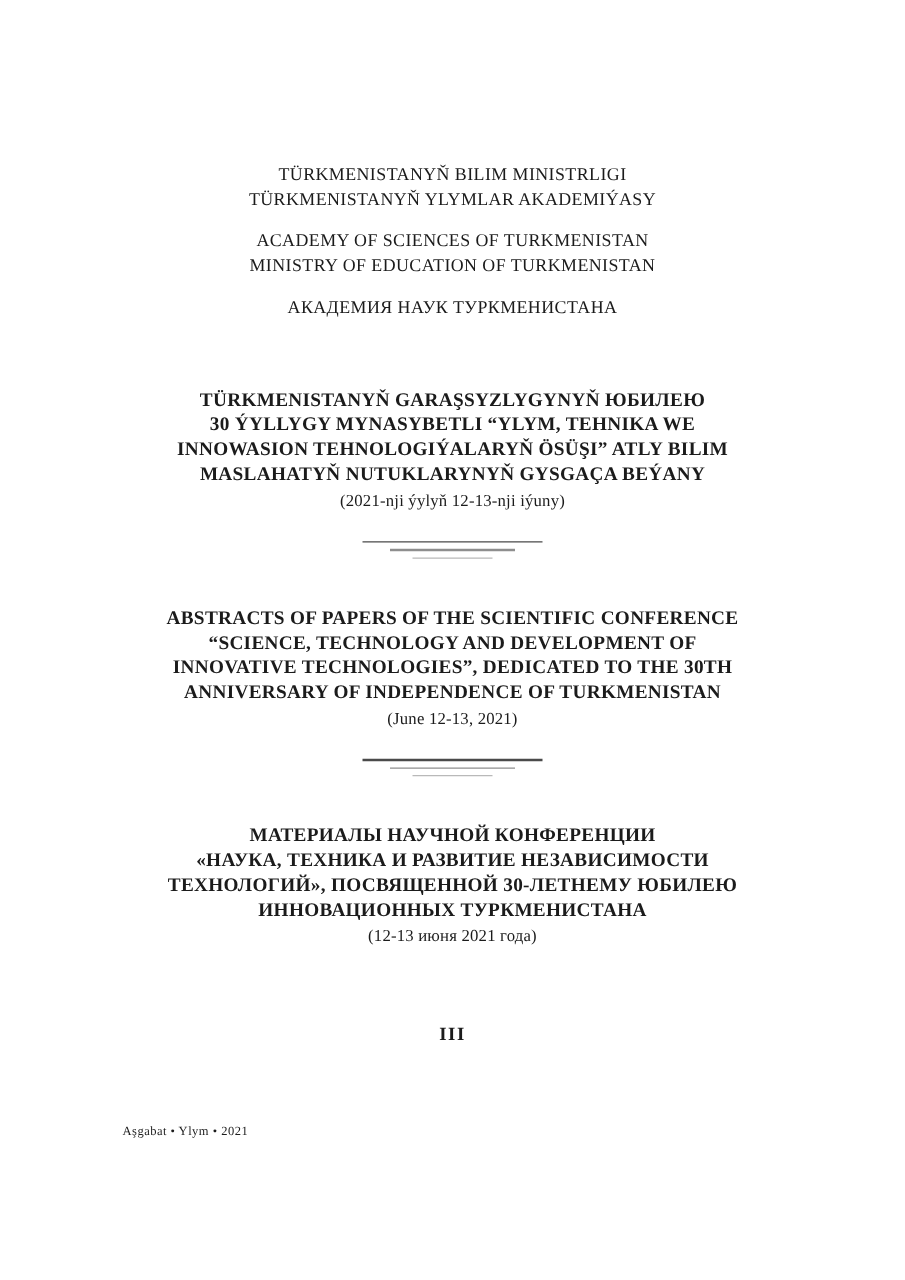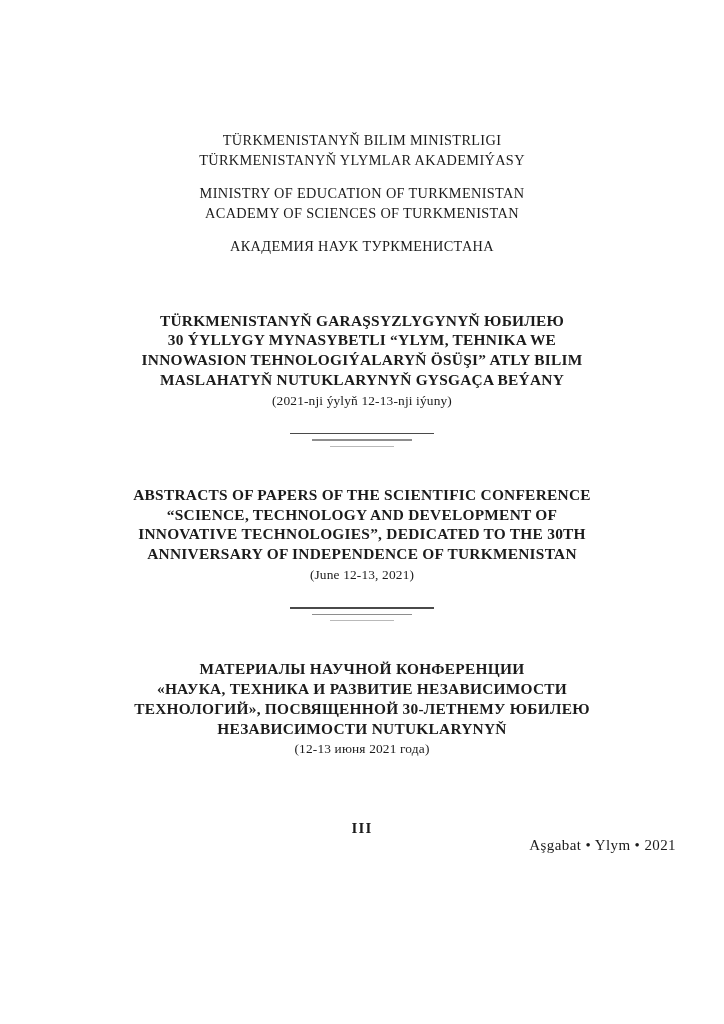--- a/index.html
+++ b/index.html
@@ -14,21 +14,21 @@
     color: #1b1b1b;
     -webkit-font-smoothing: antialiased;
     overflow: hidden;
   }
 
   .page {
     position: relative;
     width: 724px;
     height: 1024px;
     box-sizing: border-box;
-    padding: 0 48px;
+    padding: 0 98px;
   }
 
   
   .block {
     text-align: center;
   }
 
   .line {
     display: block;
     white-space: nowrap;
@@ -109,41 +109,42 @@
   .volume {
     margin-top: 62px;
     text-align: center;
     font-size: 15px;
     font-weight: 700;
     letter-spacing: 1.2px;
   }
 
   
   .imprint {
-    text-align: right;
-    font-size: 15px;
+    margin-top: 63px;
+    text-align: left;
+    font-size: 10px;
     letter-spacing: 0.4px;
     font-weight: 400;
   }
 </style>
 </head>
 <body>
 
 <div class="page">
 
   <div class="block masthead">
 
     <div class="group">
       <span class="line">TÜRKMENISTANYŇ BILIM MINISTRLIGI</span>
       <span class="line">TÜRKMENISTANYŇ YLYMLAR AKADEMIÝASY</span>
     </div>
 
     <div class="group">
+      <span class="line">ACADEMY OF SCIENCES OF TURKMENISTAN</span>
       <span class="line">MINISTRY OF EDUCATION OF TURKMENISTAN</span>
-      <span class="line">ACADEMY OF SCIENCES OF TURKMENISTAN</span>
     </div>
 
     <div class="group">
       <span class="line">АКАДЕМИЯ НАУК ТУРКМЕНИСТАНА</span>
     </div>
 
   </div>
 
   <div class="block titleblock tm-block">
     <span class="line">TÜRKMENISTANYŇ GARAŞSYZLYGYNYŇ ЮБИЛЕЮ</span>
@@ -170,21 +171,21 @@
   <div class="divider">
     <hr class="rule rule-1">
     <hr class="rule rule-2">
     <hr class="rule rule-3">
   </div>
 
   <div class="block titleblock ru-block">
     <span class="line">МАТЕРИАЛЫ НАУЧНОЙ КОНФЕРЕНЦИИ</span>
     <span class="line">«НАУКА, ТЕХНИКА И РАЗВИТИЕ НЕЗАВИСИМОСТИ</span>
     <span class="line">ТЕХНОЛОГИЙ», ПОСВЯЩЕННОЙ 30-ЛЕТНЕМУ ЮБИЛЕЮ</span>
-    <span class="line">НЕЗАВИСИМОСТИ NUTUKLARYNYŇ</span>
+    <span class="line">ИННОВАЦИОННЫХ ТУРКМЕНИСТАНА</span>
     <span class="subline">(12-13 июня 2021 года)</span>
   </div>
 
   <div class="volume">III</div>
 
   <div class="imprint">Aşgabat • Ylym • 2021</div>
 
 </div>
 
 </body></html>

